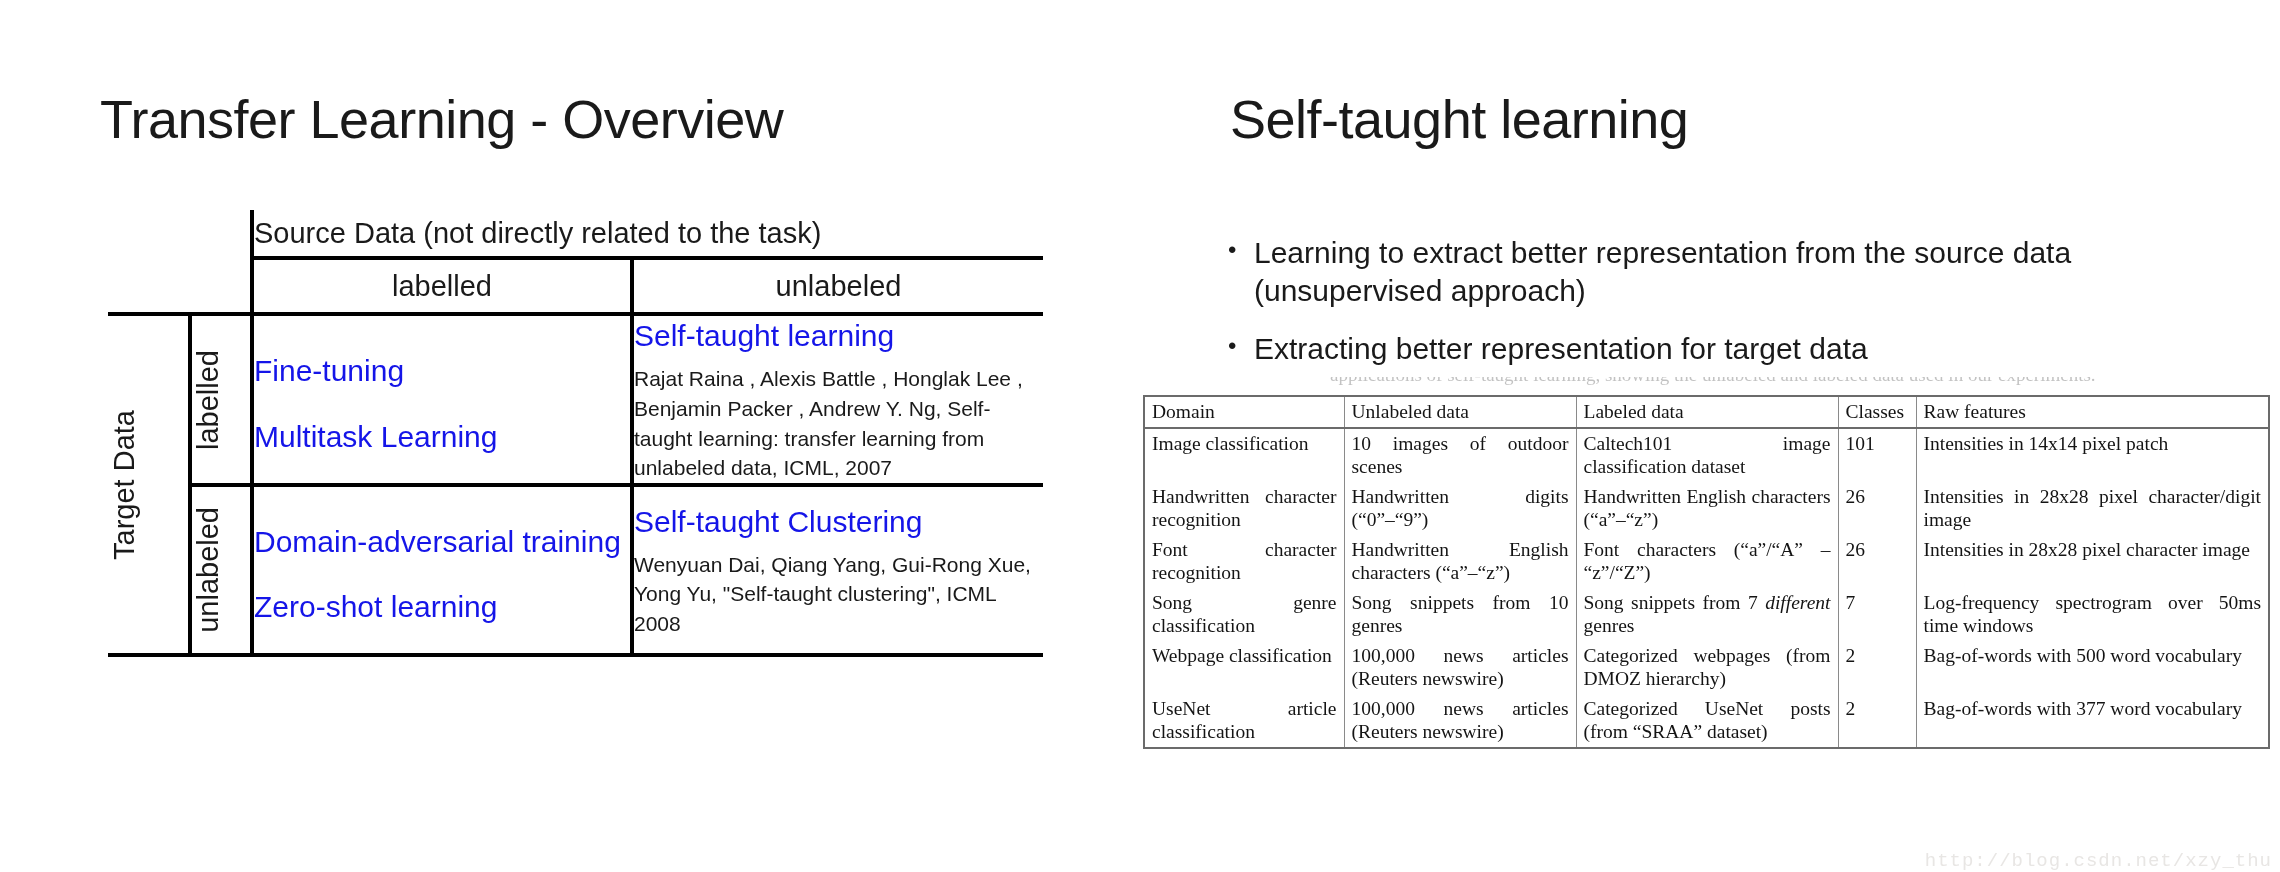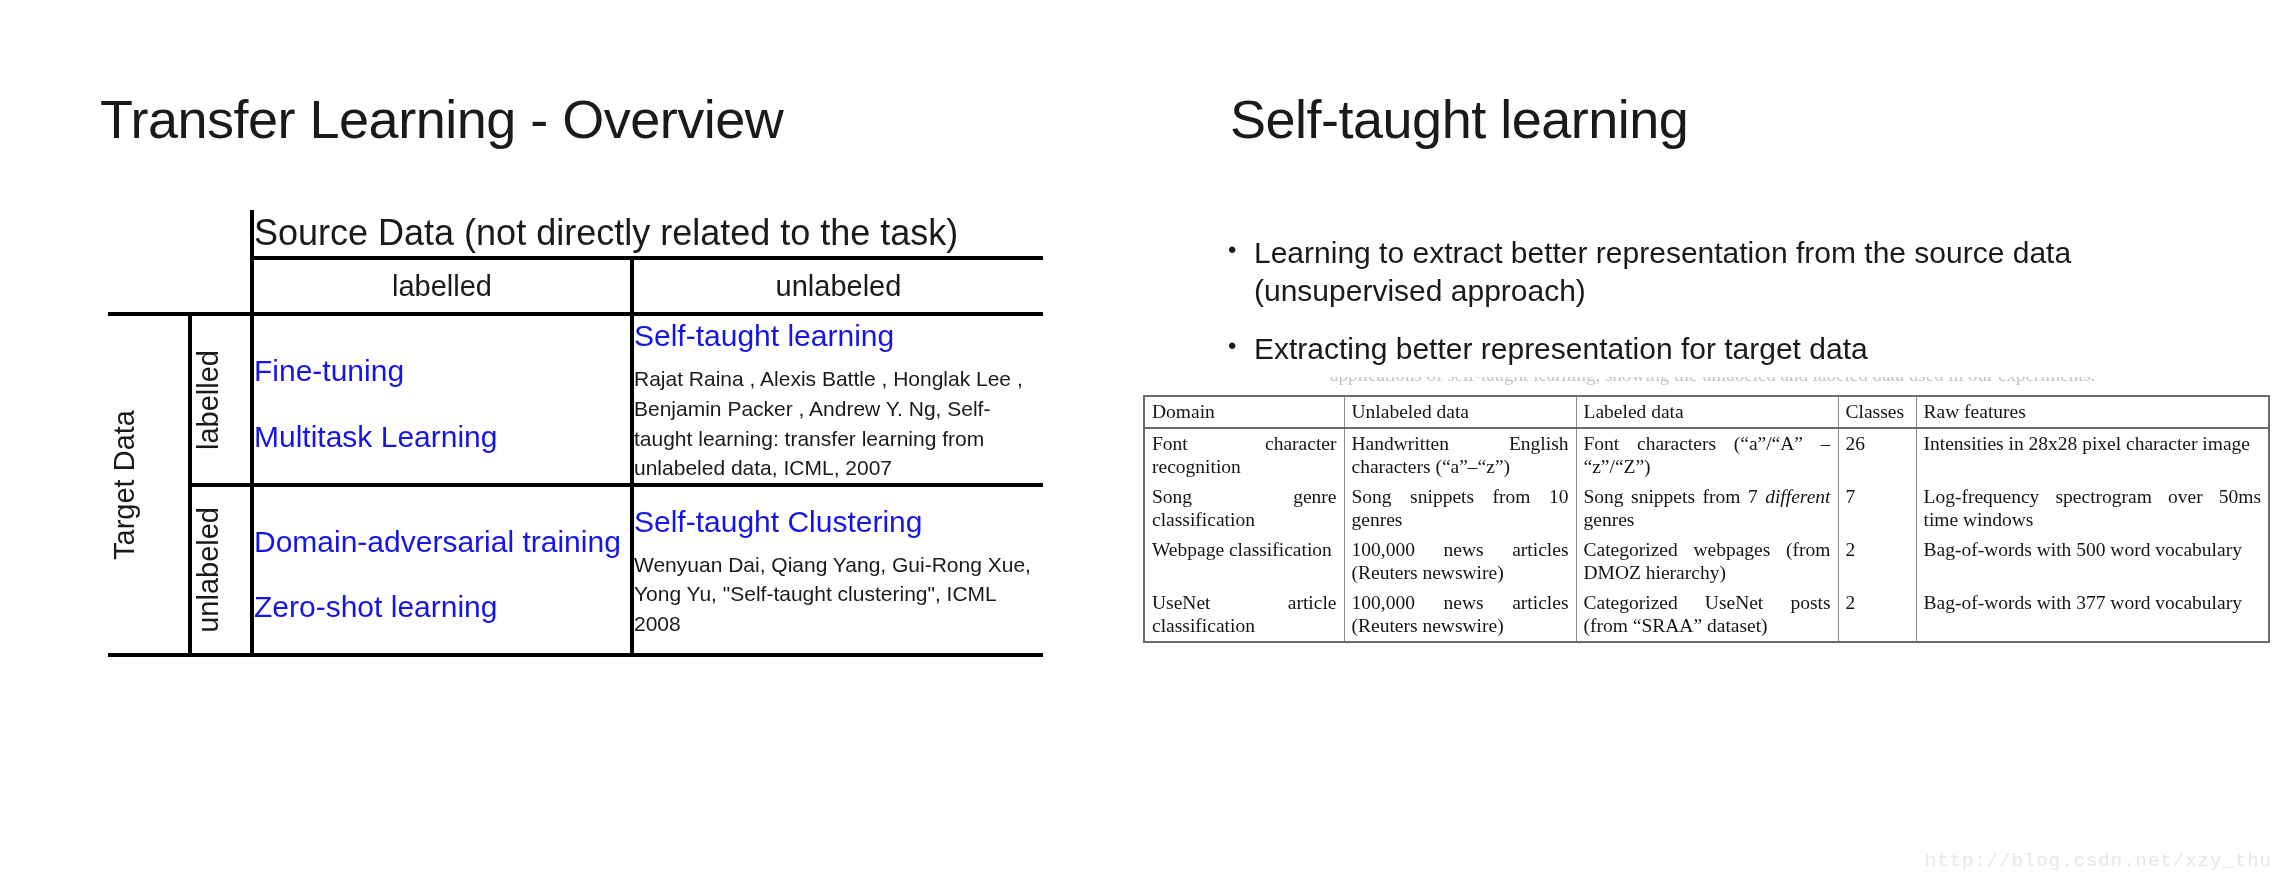--- a/index.html
+++ b/index.html
@@ -72,21 +72,21 @@
     border-right: 4px solid #000;
     border-top: 4px solid #000;
     border-bottom: 4px solid #000;
     text-align: center;
   }
   .td-rowhead.mid-row { border-bottom: 4px solid #000; }
 
   .td-srcdata {
     border-left: 4px solid #000;
     border-bottom: 4px solid #000;
-    font-size: 36px;
+    font-size: 29px;
     color: #1a1a1a;
     padding: 8px 0 12px 14px;
     height: 46px;
   }
   .td-colhead {
     border-bottom: 4px solid #000;
     text-align: center;
     font-size: 29px;
     color: #1a1a1a;
     height: 52px;
@@ -317,21 +317,35 @@
       </colgroup>
       <tbody>
         <tr class="top-rule head-rule">
           <td class="first-col">Domain</td>
           <td>Unlabeled data</td>
           <td>Labeled data</td>
           <td>Classes</td>
           <td class="last-col">Raw features</td>
         </tr>
 
-
+        <tr>
+          <td class="first-col">Image classification</td>
+          <td>10 images of outdoor scenes</td>
+          <td>Caltech101 image classification dataset</td>
+          <td class="num">101</td>
+          <td class="last-col">Intensities in 14x14 pixel patch</td>
+        </tr>
+
+        <tr>
+          <td class="first-col">Handwritten character recognition</td>
+          <td>Handwritten digits (“0”–“9”)</td>
+          <td>Handwritten English characters (“a”–“z”)</td>
+          <td class="num">26</td>
+          <td class="last-col">Intensities in 28x28 pixel character/digit image</td>
+        </tr>
 
         <tr>
           <td class="first-col">Font character recognition</td>
           <td>Handwritten English characters (“a”–“z”)</td>
           <td>Font characters (“a”/“A” – “z”/“Z”)</td>
           <td class="num">26</td>
           <td class="last-col">Intensities in 28x28 pixel character image</td>
         </tr>
 
         <tr>

